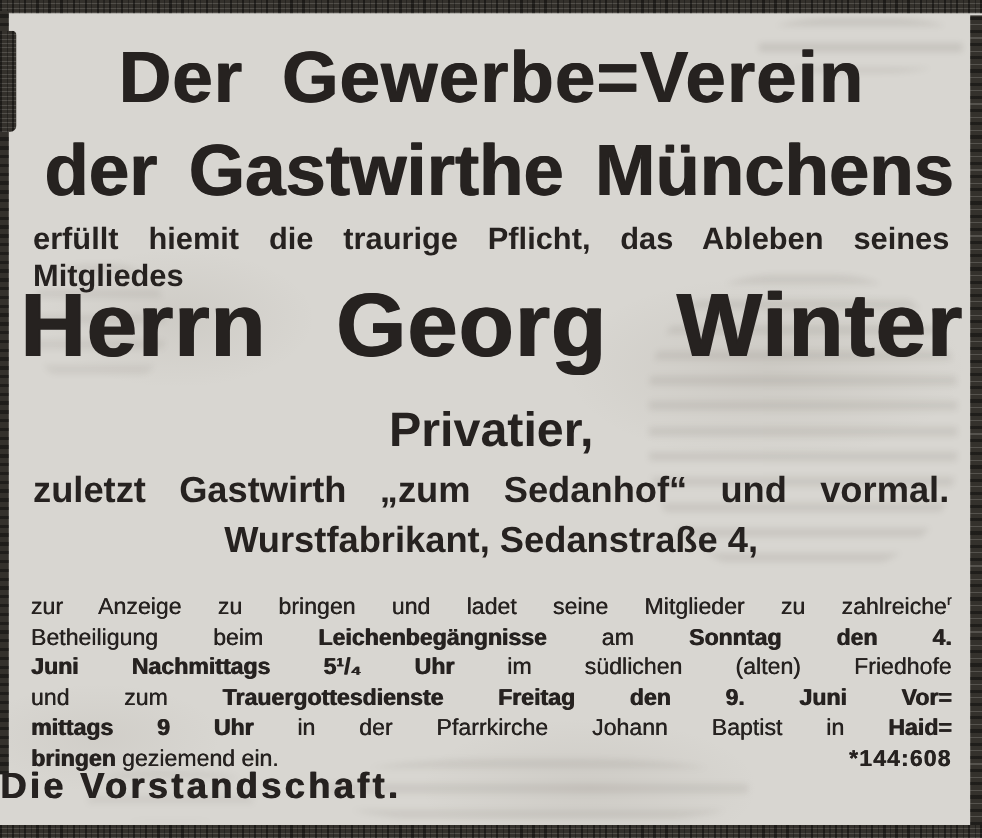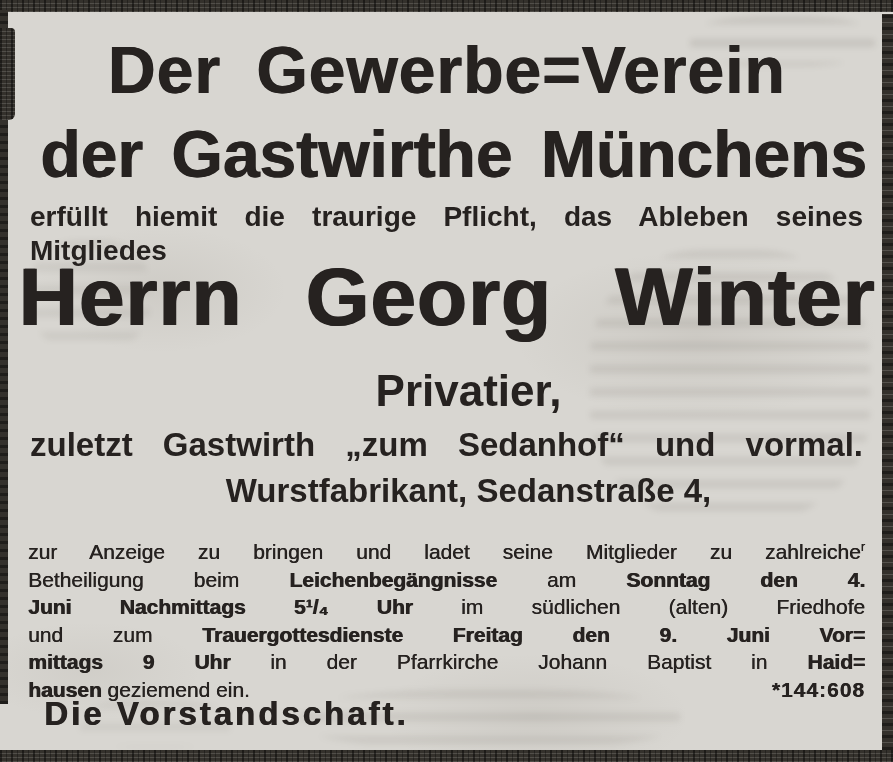--- a/index.html
+++ b/index.html
@@ -27,21 +27,21 @@
       repeating-linear-gradient(0deg, rgba(216,214,209,.18) 0 1px, transparent 1px 4px);
   }
   .edge-top{left:0;top:0;width:893px;height:12px;}
   .edge-bottom{left:0;top:750px;width:893px;height:12px;}
   .edge-left{left:0;top:10px;width:8px;height:694px;
     background-image:repeating-linear-gradient(0deg, rgba(0,0,0,.4) 0 3px, transparent 3px 8px);}
   .edge-left-blob{left:0;top:28px;width:15px;height:92px;border-radius:0 4px 6px 0;}
   .edge-right{left:882px;top:14px;width:11px;height:748px;
     background-image:repeating-linear-gradient(0deg, rgba(0,0,0,.4) 0 3px, transparent 3px 7px, rgba(216,214,209,.2) 7px 8px, transparent 8px 12px);}
 
-  .line{position:absolute;left:0;width:100%;box-sizing:border-box;white-space:nowrap;padding-left:44px;}
+  .line{position:absolute;left:0;width:100%;box-sizing:border-box;white-space:nowrap;}
   .center{text-align:center;}
   .stretch{text-align:justify;text-align-last:justify;white-space:normal;}
 
   .title1{top:24px;font-size:66px;line-height:92px;font-weight:bold;word-spacing:16px;
     padding:0 70px;letter-spacing:1px;text-shadow:1px 0 0 currentColor;}
   .title2{top:108px;font-size:66px;line-height:92px;font-weight:bold;word-spacing:10px;
     padding:0 40px;letter-spacing:0;text-shadow:1px 0 0 currentColor;}
   .intro{top:200px;font-size:28px;line-height:34px;padding:0 30px;font-weight:bold;}
   .name{top:236px;font-size:82px;line-height:122px;font-weight:bold;padding:0 18px;
     text-shadow:1.5px 0 0 currentColor;letter-spacing:1px;}
@@ -99,20 +99,20 @@
 
   <div class="line detail2 center">Wurstfabrikant, Sedanstraße 4,</div>
 
   <div class="body-block">
       <div class="body-line"><span><span>zur Anzeige zu bringen und ladet seine Mitglieder zu zahlreiche</span><sup>r</sup></span></div>
       <div class="body-line"><span><span>Betheiligung beim </span><span class="b">Leichenbegängnisse</span><span> am </span><span class="b">Sonntag den 4.</span></span></div>
       <div class="body-line"><span><span class="b">Juni Nachmittags 5¹/₄ Uhr</span><span> im südlichen (alten) Friedhofe</span></span></div>
       <div class="body-line"><span><span>und zum </span><span class="b">Trauergottesdienste Freitag den 9. Juni Vor=</span></span></div>
       <div class="body-line"><span><span class="b">mittags 9 Uhr</span><span> in der Pfarrkirche Johann Baptist in </span><span class="b">Haid=</span></span></div>
       <div class="body-line has-ref">
-        <span><span class="b">hausen</span><span> geziemend ein.</span></span>
+        <span><span class="b">bringen</span><span> geziemend ein.</span></span>
         <span class="ref">*144:608</span>
       </div>
     </div>
 
   <div class="line signature">Die Vorstandschaft.</div>
 
 </div>
 
 </body></html>

